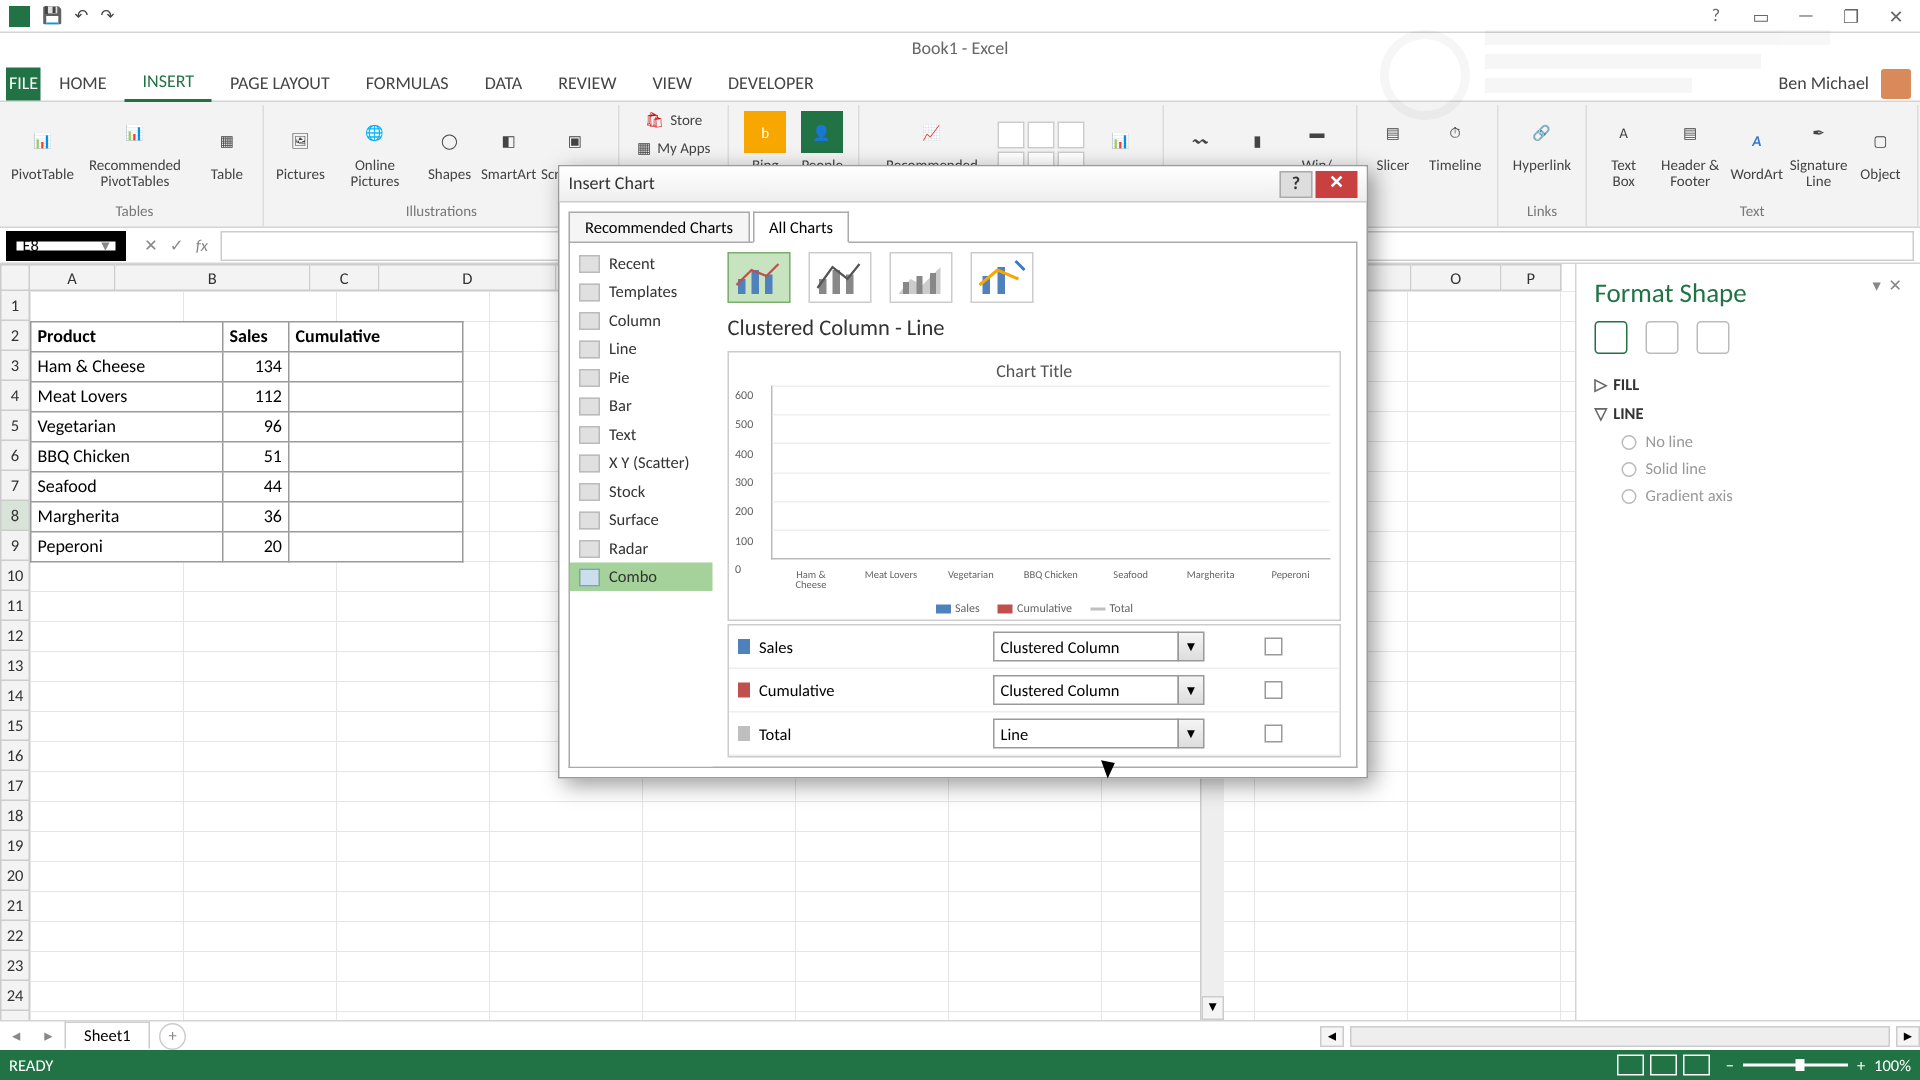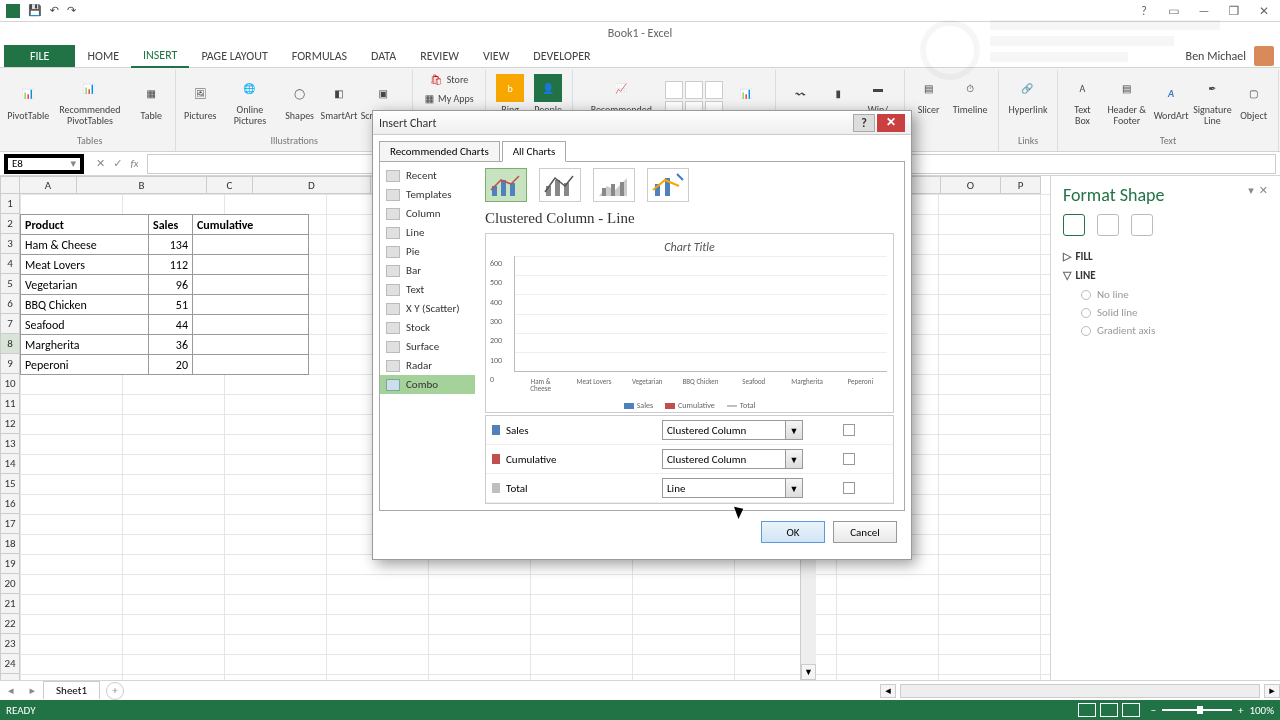--- a/index.html
+++ b/index.html
@@ -13,39 +13,39 @@
 .winbtn { width:24px; height:18px; display:flex; align-items:center; justify-content:center; color:#666; }
 
 
 .ghost { position:absolute; right:60px; top:20px; width:300px; height:60px; opacity:.03; }
 .ghost .circ { width:60px; height:60px; border:6px solid #000; border-radius:50%; float:left; }
 .ghost .bars { margin-left:70px; height:60px; display:flex; flex-direction:column; gap:6px; }
 .ghost .bars div { height:10px; background:#000; }
 
 
 .ribtabs { height:24px; background:#fff; display:flex; align-items:center; padding-left:4px; gap:0; border-bottom:1px solid #d4d4d4; }
-.ribtabs .file { background:#217346; color:#fff; padding:4px 26px; font-size:12px; }
+.ribtabs .file { background:#217346; color:#fff; padding:4px 2px; font-size:12px; }
 .ribtabs .tab { padding:4px 12px; font-size:12px; color:#444; text-transform:uppercase; }
 .ribtabs .tab.active { color:#217346; border-bottom:2px solid #217346; }
 .ribtabs .user { margin-left:auto; margin-right:8px; color:#444; font-size:12px; }
 .ribtabs .avatar { width:20px; height:20px; border-radius:2px; background:#d98a5a; margin-right:6px; }
 
 
 .ribbon { height:84px; background:#f3f3f3; border-bottom:1px solid #d4d4d4; display:flex; padding:2px 4px 0 4px; }
 .rgroup { display:flex; flex-direction:column; align-items:center; border-right:1px solid #ddd; padding:2px 6px; }
 .rgroup .items { display:flex; gap:2px; }
 .ritem { display:flex; flex-direction:column; align-items:center; justify-content:center; padding:2px 4px; font-size:10px; color:#444; min-width:36px; text-align:center; line-height:1.1; }
 .ritem .ico { width:28px; height:28px; margin-bottom:2px; display:flex; align-items:center; justify-content:center; }
 .rgroup .lbl { font-size:10px; color:#777; margin-top:auto; margin-bottom:2px; }
 .iconbox { display:grid; grid-template-columns:repeat(3,18px); grid-auto-rows:18px; gap:2px; }
 .iconbox div { border:1px solid #ccc; background:#fff; }
 
 
 .fxbar { height:24px; border-bottom:1px solid #d4d4d4; display:flex; align-items:center; }
-.namebox { width:80px; height:20px; border:4px solid #000000; margin:0 4px; padding:0 4px; display:flex; align-items:center; font-size:11px; background:#fff; }
+.namebox { width:80px; height:20px; border:7px solid #000000; margin:0 4px; padding:0 4px; display:flex; align-items:center; font-size:11px; background:#fff; }
 .fxicons { display:flex; gap:8px; padding:0 8px; color:#888; }
 .fxinput { flex:1; height:20px; border:1px solid #ccc; margin-right:4px; background:#fff; }
 
 
 .main { position:relative; display:flex; height:calc(720px - 22px - 22px - 24px - 84px - 24px - 20px - 20px); }
 .sheet { flex:1; position:relative; overflow:hidden; }
 .colhdrs { display:flex; margin-left:20px; }
 .colhdrs div { border:1px solid #ccc; border-left:none; text-align:center; font-size:11px; background:#f3f3f3; height:18px; line-height:18px; color:#333; }
 .rowhdrs { position:absolute; left:0; top:18px; }
 .rowhdrs div { width:20px; height:20px; border:1px solid #ccc; border-top:none; background:#f3f3f3; text-align:center; font-size:11px; line-height:20px; color:#333; }
@@ -101,23 +101,23 @@
 .chart-list { width:95px; background:#fff; padding:4px 0; }
 .chart-list .cl { display:flex; align-items:center; gap:6px; padding:3px 6px; font-size:11px; color:#333; }
 .chart-list .cl .ci { width:14px; height:12px; background:#e0e0e0; border:1px solid #bbb; }
 .chart-list .cl.sel { background:#a5d29b; }
 .chart-list .cl.sel .ci { background:#cde; border-color:#7a9; }
 .chart-right { flex:1; padding:6px 10px; }
 .subtype-row { display:flex; gap:12px; margin-bottom:8px; }
 .subtype { width:42px; height:34px; border:1px solid #ccc; background:#fff; display:flex; align-items:center; justify-content:center; }
 .subtype.sel { background:#c8e3c0; border-color:#7cae6e; }
 .subtype svg { width:34px; height:26px; }
-.combo-title { font-size:15px; color:#333; margin-bottom:6px;font-family:Liberation Serif, serif; }
+.combo-title { font-size:15px; color:#333; margin-bottom:6px; }
 .preview { border:1px solid #ccc; height:180px; padding:6px; position:relative; }
-.preview .ptitle { text-align:center; font-size:12px; color:#555;font-style:italic; }
+.preview .ptitle { text-align:center; font-size:12px; color:#555; }
 .preview .ylabels { position:absolute; left:4px; top:24px; bottom:28px; display:flex; flex-direction:column; justify-content:space-between; font-size:8px; color:#666; }
 .preview .plot { position:absolute; left:28px; right:6px; top:22px; bottom:40px; border-left:1px solid #bbb; border-bottom:1px solid #bbb; }
 .preview .plot .hgrid { position:absolute; left:0; right:0; border-top:1px solid #eee; }
 .preview .bars { position:absolute; left:0; right:0; bottom:0; display:flex; justify-content:space-around; align-items:flex-end; height:100%; }
 .preview .barpair { display:flex; gap:2px; align-items:flex-end; }
 .preview .bar1 { width:8px; background:#4f81bd; }
 .preview .bar2 { width:8px; background:#c0504d; }
 .preview .xlabels { position:absolute; left:28px; right:6px; bottom:20px; display:flex; justify-content:space-around; font-size:7px; color:#666; }
 .preview .xlabels span { width:40px; text-align:center; line-height:1; }
 .preview .legend { position:absolute; left:0; right:0; bottom:2px; display:flex; justify-content:center; gap:12px; font-size:8px; color:#666; }
@@ -688,20 +688,16 @@
                 <span class="swatch" style="background:#bfbfbf"></span>
                 <span class="name">Total</span>
                 <span class="combo">Line</span>
                 <span class="combobtn">▼</span>
                 <span class="chk"></span>
               </div>
             </div>
         </div>
       </div>
     </div>
-    <div class="dlg-bottom">
-      <button class="ok">OK</button>
-      <button>Cancel</button>
-    </div>
   </div>
 </div>
 
 <div class="cursor"></div>
 
 </body></html>

